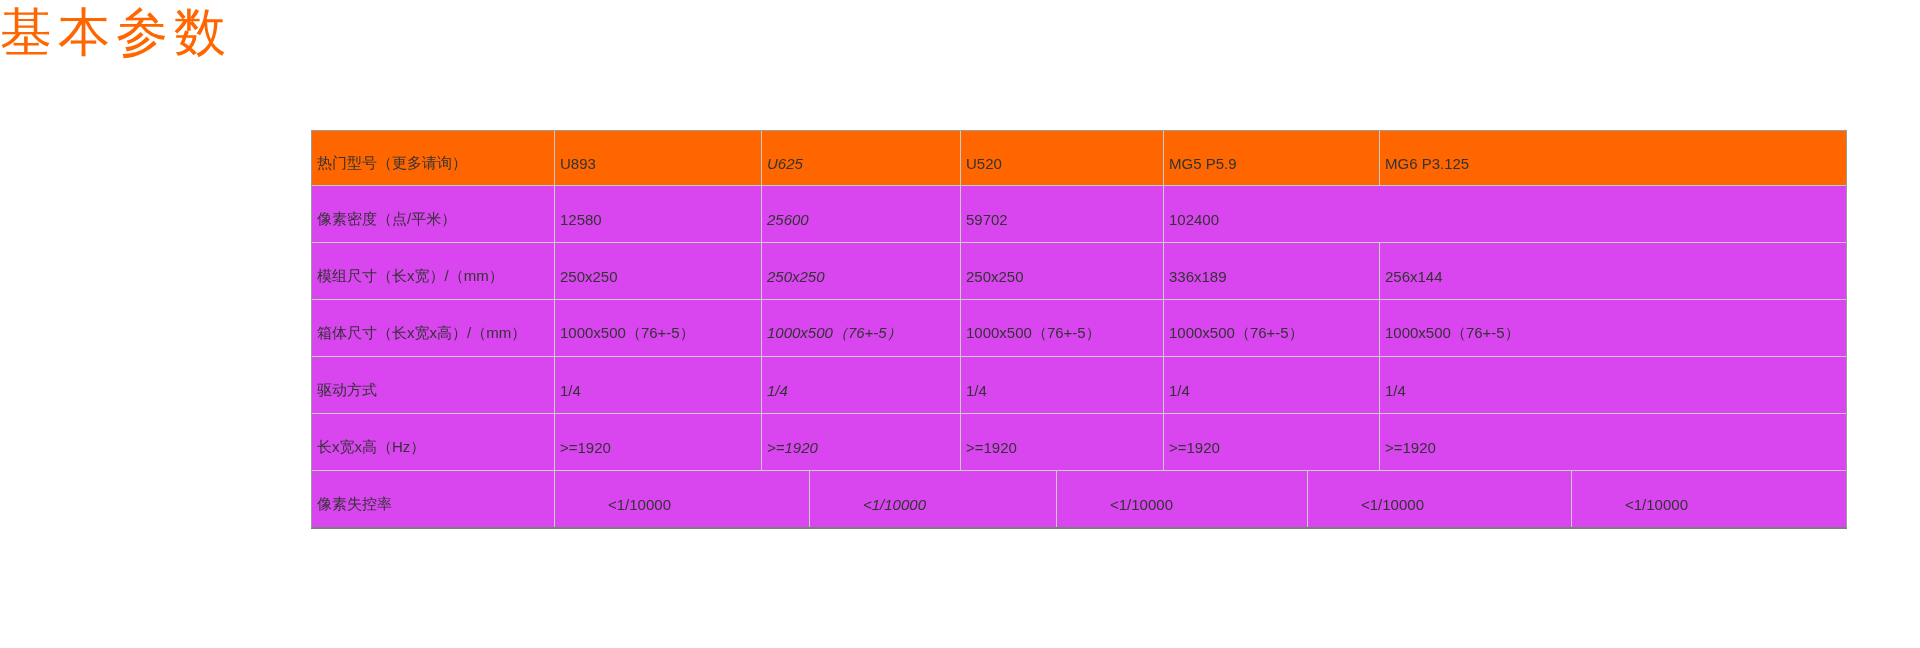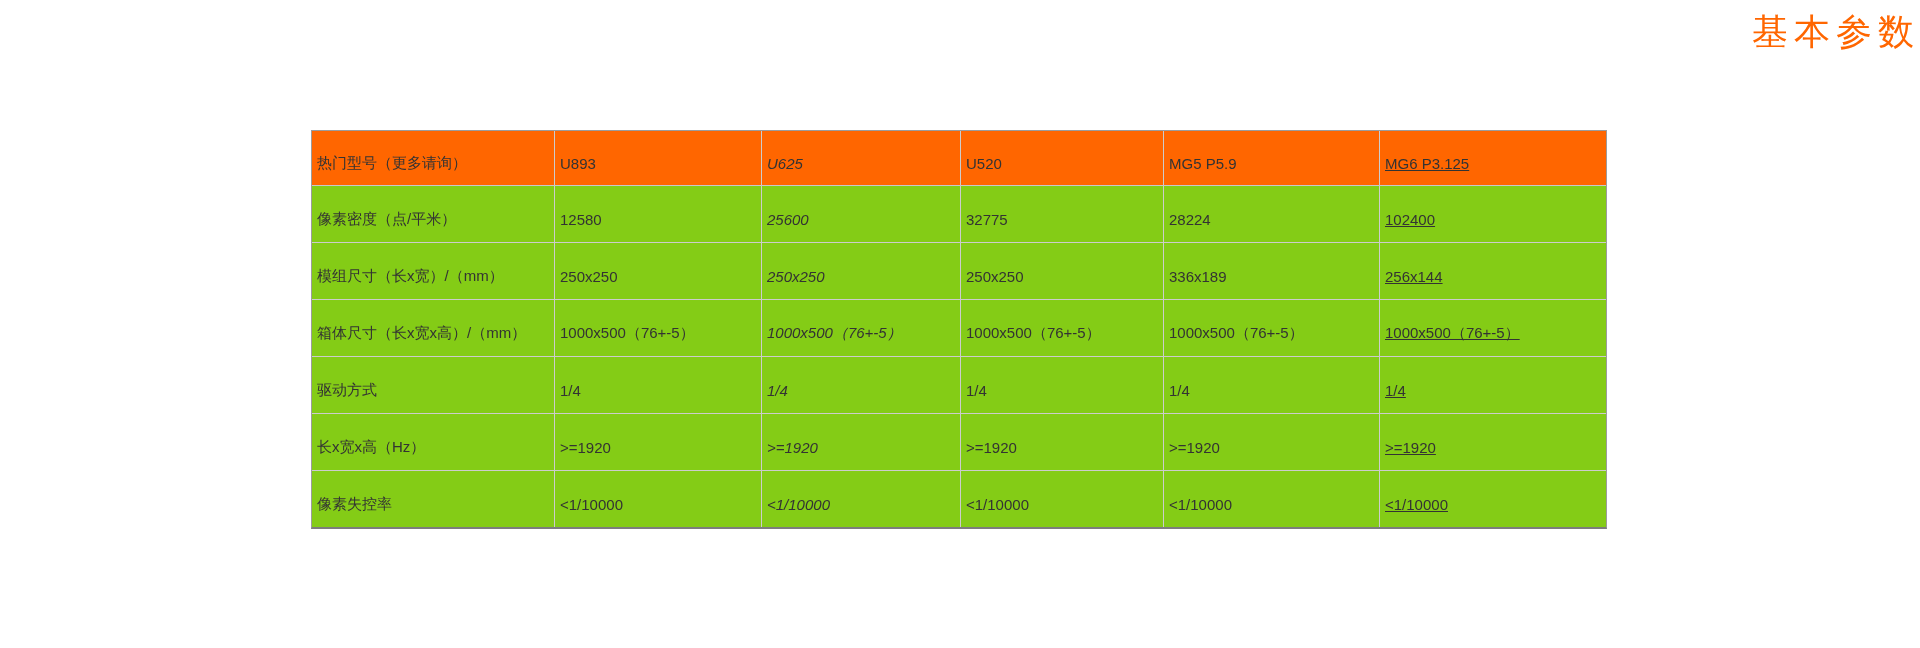--- a/index.html
+++ b/index.html
@@ -6,58 +6,58 @@
   .page {
     position:relative;
     width:1920px; height:648px;
     background:#ffffff;
     font-family:"Liberation Sans","DejaVu Sans",sans-serif;
     overflow:hidden;
   }
   .title {
     position:absolute;
     top:0; left:0; width:100%;
-    text-align:right;
-    font-size:36px;
+    text-align:left;
+    font-size:52px;
     line-height:64px;
     font-weight:500;
     letter-spacing:6px;
     color:var(--accent,#ff6600);
   }
   .spec-table {
     position:absolute;
     left:311px; top:130px;
     border:1px solid #9c9c9c;
     border-bottom:2px solid #7d7d7d;
     background:#ffffff;
   }
   .trow {
     display:flex;
     height:56px;
     border-bottom:1px solid #cccccc;
-    background:#84cc16;
+    background:#d946ef;
   }
-  .trow:last-child { border-bottom:none; }
+  .trow:last-child { border-bottom:none;gap:48px; }
   .trow.header-row {
     background:var(--accent,#ff6600);
     height:54px;
     border-bottom:1px solid #c9c9c9;
   }
   .cell {
     box-sizing:border-box;
     border-right:1px solid #cccccc;
     padding:10px 4px 0 5px;
     display:flex;
     align-items:center;
     font-size:15px;
     color:#333333;
     white-space:nowrap;
     overflow:hidden;
   }
-  .cell:last-child { border-right:none;text-decoration:underline; }
+  .cell:last-child { border-right:none; }
   .c0 { width:243px; }
   .c1 { width:207px;text-align:center; }
   .c2 { width:199px;font-style:italic; }
   .c3 { width:203px;text-align:right; }
   .c4 { width:216px; }
   .c5 { width:226px; }
 </style>
 </head>
 <body>
 
@@ -73,22 +73,21 @@
       <div class="cell c2">U625</div>
       <div class="cell c3">U520</div>
       <div class="cell c4">MG5 P5.9</div>
       <div class="cell c5">MG6 P3.125</div>
     </div>
 
     <div class="trow">
       <div class="cell c0">像素密度（点/平米）</div>
       <div class="cell c1">12580</div>
       <div class="cell c2">25600</div>
-      <div class="cell c3">32775</div>
-      <div class="cell c4">28224</div>
+      <div class="cell c3">59702</div>
       <div class="cell c5">102400</div>
     </div>
 
     <div class="trow">
       <div class="cell c0">模组尺寸（长x宽）/（mm）</div>
       <div class="cell c1">250x250</div>
       <div class="cell c2">250x250</div>
       <div class="cell c3">250x250</div>
       <div class="cell c4">336x189</div>
       <div class="cell c5">256x144</div>

